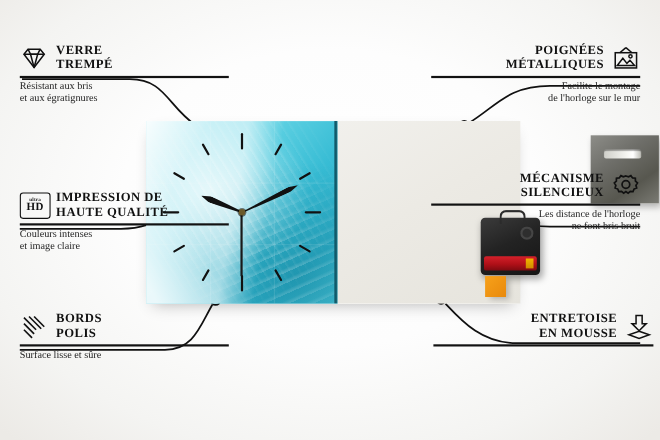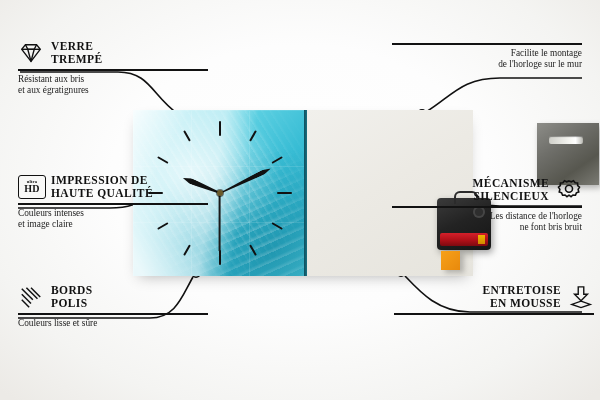--- a/index.html
+++ b/index.html
@@ -250,33 +250,50 @@
         </g>
           </svg>
       </span>
       <span class="ttl">
         <span>BORDS</span><br>
         <span>POLIS</span>
       </span>
     </div>
     <div class="rule"></div>
     <div class="sub">
-      <span>Couleurs lisse et sûre</span>
+      <span>Surface lisse et sûre</span>
     </div>
   </div>
 
   <div class="callout right" style="left:392px;top:40px;">
+    <div class="head">
+      <span class="ttl">
+        <span>POIGNÉES</span><br>
+        <span>MÉTALLIQUES</span>
+      </span>
+      <span class="ico">
+        <svg viewBox="0 0 28 26">
+            <g fill="none" stroke="currentColor" stroke-width="1.5">
+          <rect x="3.5" y="7.5" width="21" height="15"></rect>
+          <path d="M14 2.5 L8 7.5"></path>
+              <path d="M14 2.5 L20 7.5"></path>
+          <path d="M5.5 20 L11 13 L15 18 L18 15 L22.5 20 Z"></path>
+          <circle cx="18.5" cy="11" r="1.6"></circle>
+        </g>
+          </svg>
+      </span>
+    </div>
     <div class="rule"></div>
     <div class="sub">
       <span>Facilite le montage</span><br>
       <span>de l'horloge sur le mur</span>
     </div>
   </div>
 
-  <div class="callout right" style="left:392px;top:177px;">
+  <div class="callout right" style="left:392px;top:156px;">
     <div class="head">
       <span class="ttl">
         <span>MÉCANISME</span><br>
         <span>SILENCIEUX</span>
       </span>
       <span class="ico">
         <svg viewBox="0 0 28 26">
             <g fill="none" stroke="currentColor" stroke-width="1.7">
           <path d="M14 3.2 L16.6 4.1 L18.9 2.9 L20.6 5.2 L23.3 5.4 L23.4 8.2 L25.4 10 L23.9 12.4
                    L24.6 15.1 L22 16.1 L21 18.7 L18.3 18.4 L16.2 20.2 L14 18.6 L11.8 20.2 L9.7 18.4

